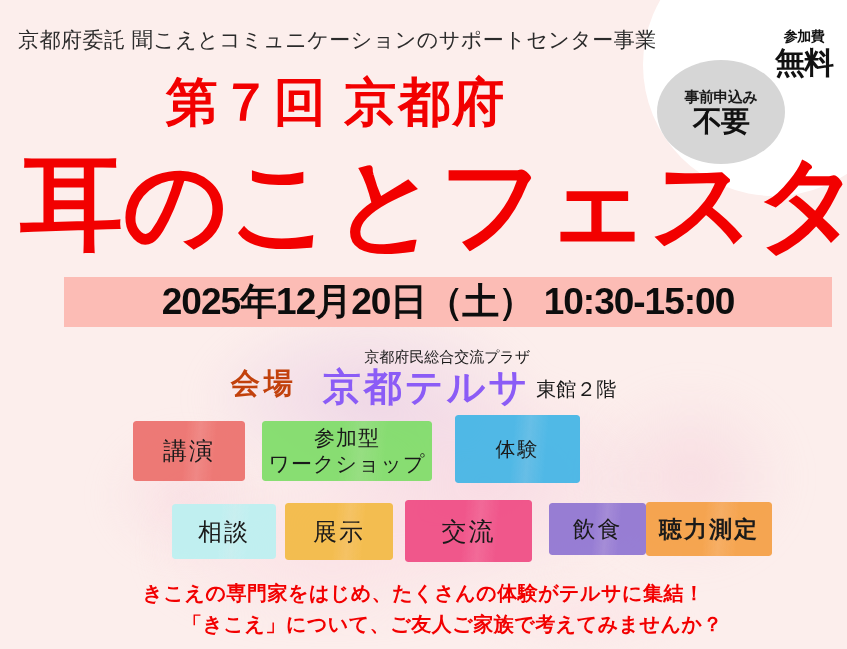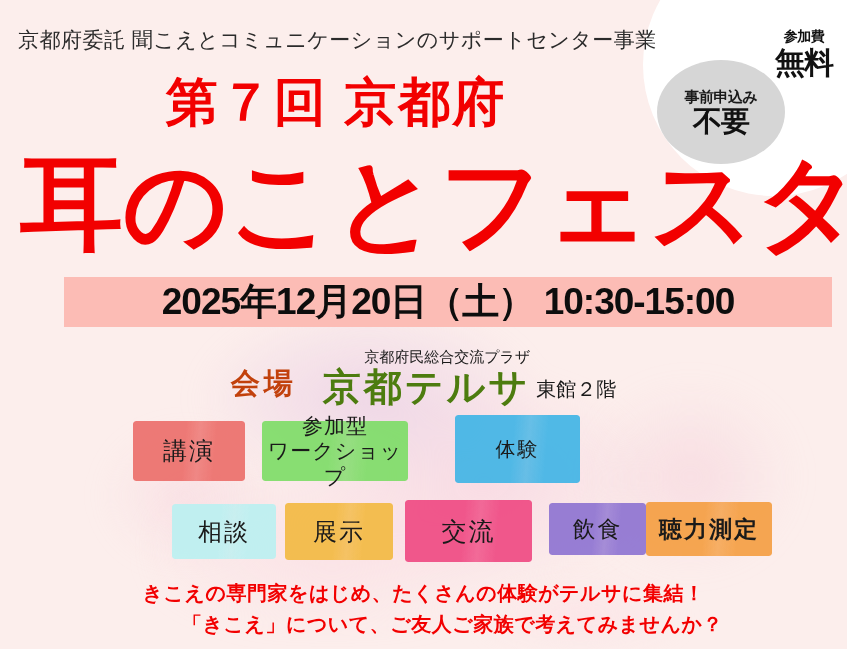--- a/index.html
+++ b/index.html
@@ -138,21 +138,21 @@
   .venue-lead{
     font-size:29px; font-weight:bold; color:#c2410c;
     letter-spacing:4px; margin-right:26px; padding-bottom:2px;
   }
   .venue-mid{ position:relative; text-align:right; }
   .venue-ruby{
     font-size:15px; color:#1a1a1a; letter-spacing:0px;
     display:block; margin-bottom:1px; white-space:nowrap;
   }
   .venue-name{
-    font-size:38px; font-weight:bold; color:#4d7c0f;
+    font-size:38px; font-weight:bold; color:#8b5cf6;
     letter-spacing:3px; display:block; line-height:1;
   }
   .venue-suffix{
     font-size:20px; color:#1a1a1a; letter-spacing:0px;
     padding-bottom:3px; margin-left:6px; white-space:nowrap;
   }
 
   
   .tag{
     position:absolute;
@@ -227,21 +227,21 @@
       <span class="venue-name">京都テルサ</span>
     </span>
     <span class="venue-suffix">東館２階</span>
   </div>
 
   <div id="tag-container">
       <div class="tag" style="left: 133px; top: 421px; width: 112px; height: 60px;">
         <div class="swatch brush" style="background: linear-gradient(95deg, rgb(236, 106, 102) 0%, rgb(236, 106, 102) 46%, rgba(236, 106, 102, 0.867) 58%, rgb(236, 106, 102) 72%, rgb(236, 106, 102) 100%);"></div>
         <span class="tag-label" style="font-size: 24px; line-height: 1; white-space: pre-line; letter-spacing: 2px;">講演</span>
       </div>
-      <div class="tag" style="left: 262px; top: 421px; width: 146px; height: 60px;">
+      <div class="tag" style="left: 262px; top: 421px; width: 170px; height: 60px;">
         <div class="swatch brush" style="background: linear-gradient(95deg, rgb(121, 221, 98) 0%, rgb(121, 221, 98) 46%, rgba(121, 221, 98, 0.867) 58%, rgb(121, 221, 98) 72%, rgb(121, 221, 98) 100%);"></div>
         <span class="tag-label" style="font-size: 21px; line-height: 1.22; white-space: pre-line; letter-spacing: 1px;">参加型
 ワークショップ</span>
       </div>
       <div class="tag" style="left: 455px; top: 415px; width: 125px; height: 68px;">
         <div class="swatch brush" style="background: linear-gradient(95deg, rgb(57, 179, 230) 0%, rgb(57, 179, 230) 46%, rgba(57, 179, 230, 0.867) 58%, rgb(57, 179, 230) 72%, rgb(57, 179, 230) 100%);"></div>
         <span class="tag-label" style="font-size: 20px; line-height: 1; white-space: pre-line; letter-spacing: 2px;">体験</span>
       </div>
       <div class="tag" style="left: 172px; top: 504px; width: 104px; height: 55px;">
         <div class="swatch brush" style="background: linear-gradient(95deg, rgb(185, 241, 242) 0%, rgb(185, 241, 242) 46%, rgba(185, 241, 242, 0.867) 58%, rgb(185, 241, 242) 72%, rgb(185, 241, 242) 100%);"></div>

